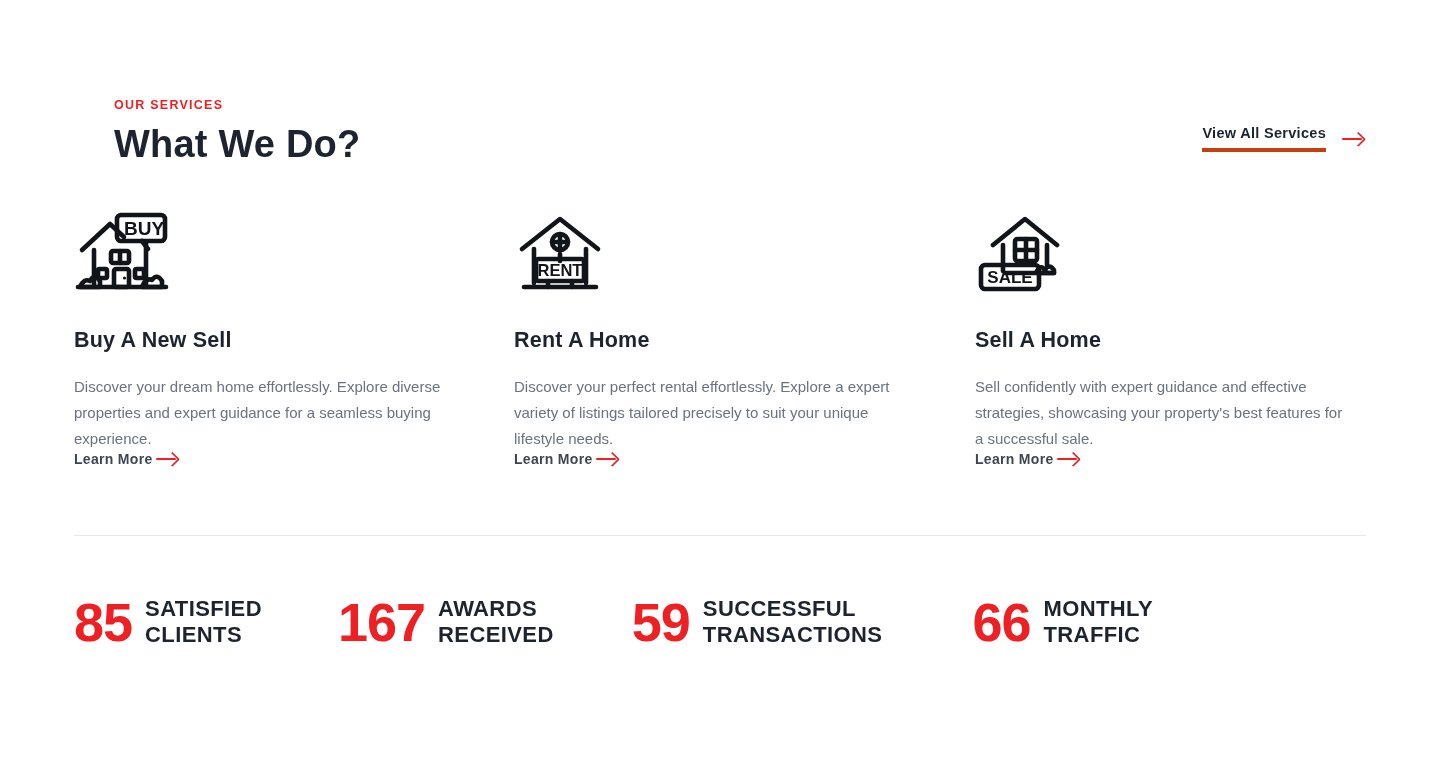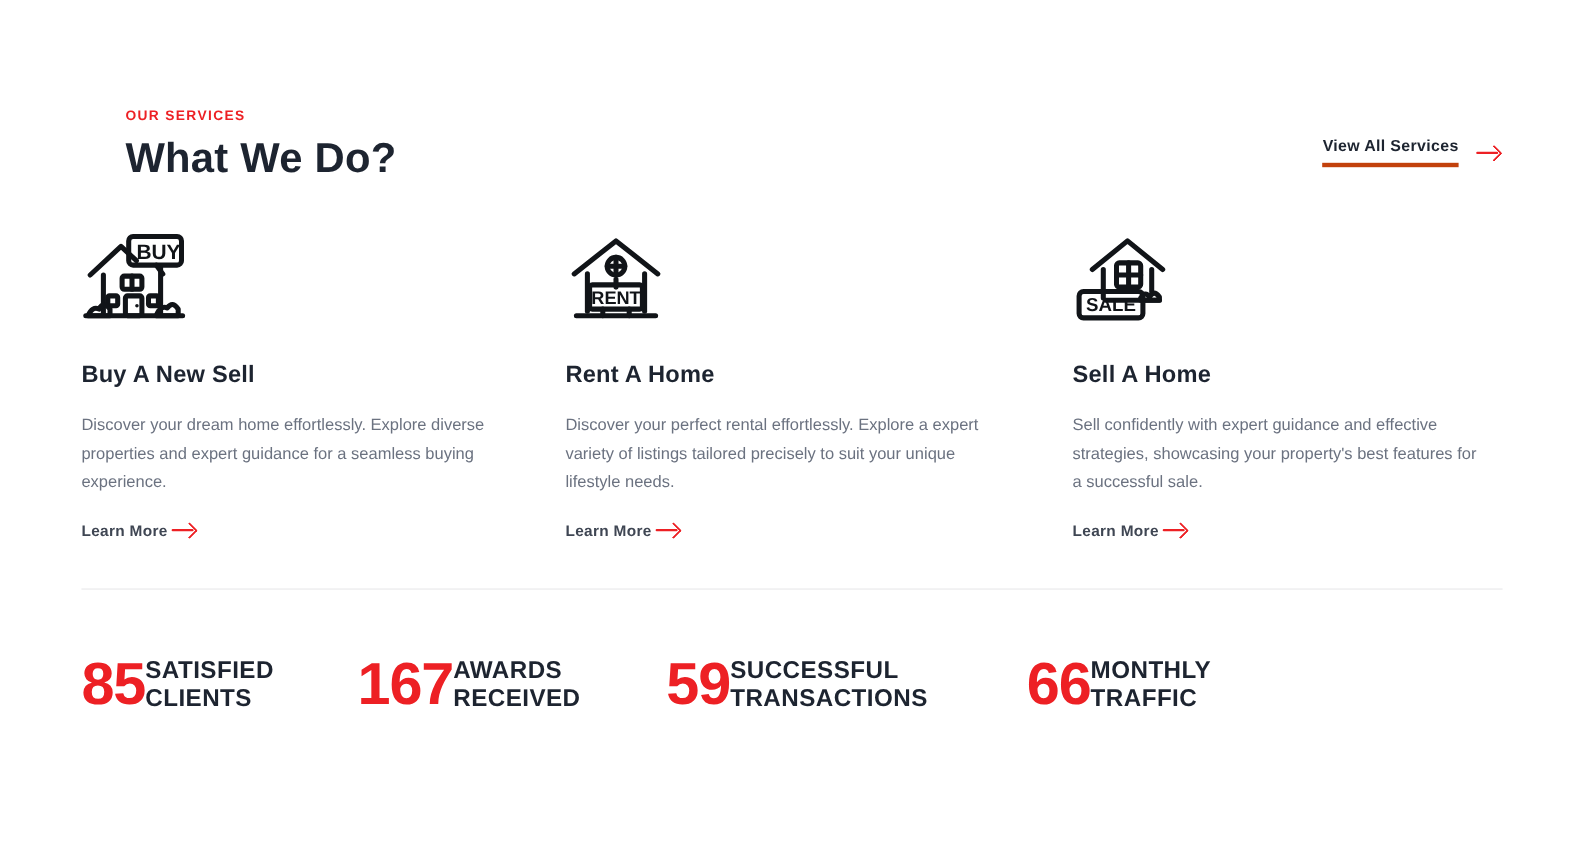--- a/index.html
+++ b/index.html
@@ -104,21 +104,20 @@
     margin-top:21px;
     font-size:15px;
     line-height:26px;
     color:#6b7280;
     max-width:395px;
   }
   .learn-more{
     display:flex;
     align-items:center;
     gap:4px;
-    margin-top:23px;
     cursor:pointer;
     user-select:none;
     width:max-content;
   }
   .learn-more-label{
     font-size:14px;
     font-weight:bold;
     letter-spacing:.3px;
     color:#3f4653;
     line-height:1;
@@ -138,20 +137,21 @@
   .stats{
     position:absolute;
     left:74px;
     top:595px;
     display:flex;
     align-items:flex-start;
   }
   .stat{
     display:flex;
     align-items:center;
+    gap:13px;
   }
   .stat:nth-child(1){margin-right:76px;}
   .stat:nth-child(2){margin-right:78px;}
   .stat:nth-child(3){margin-right:90px;}
   .stat-value{
     color:#ED2024;
     font-size:54px;
     font-weight:bold;
     line-height:1;
     letter-spacing:-1px;

